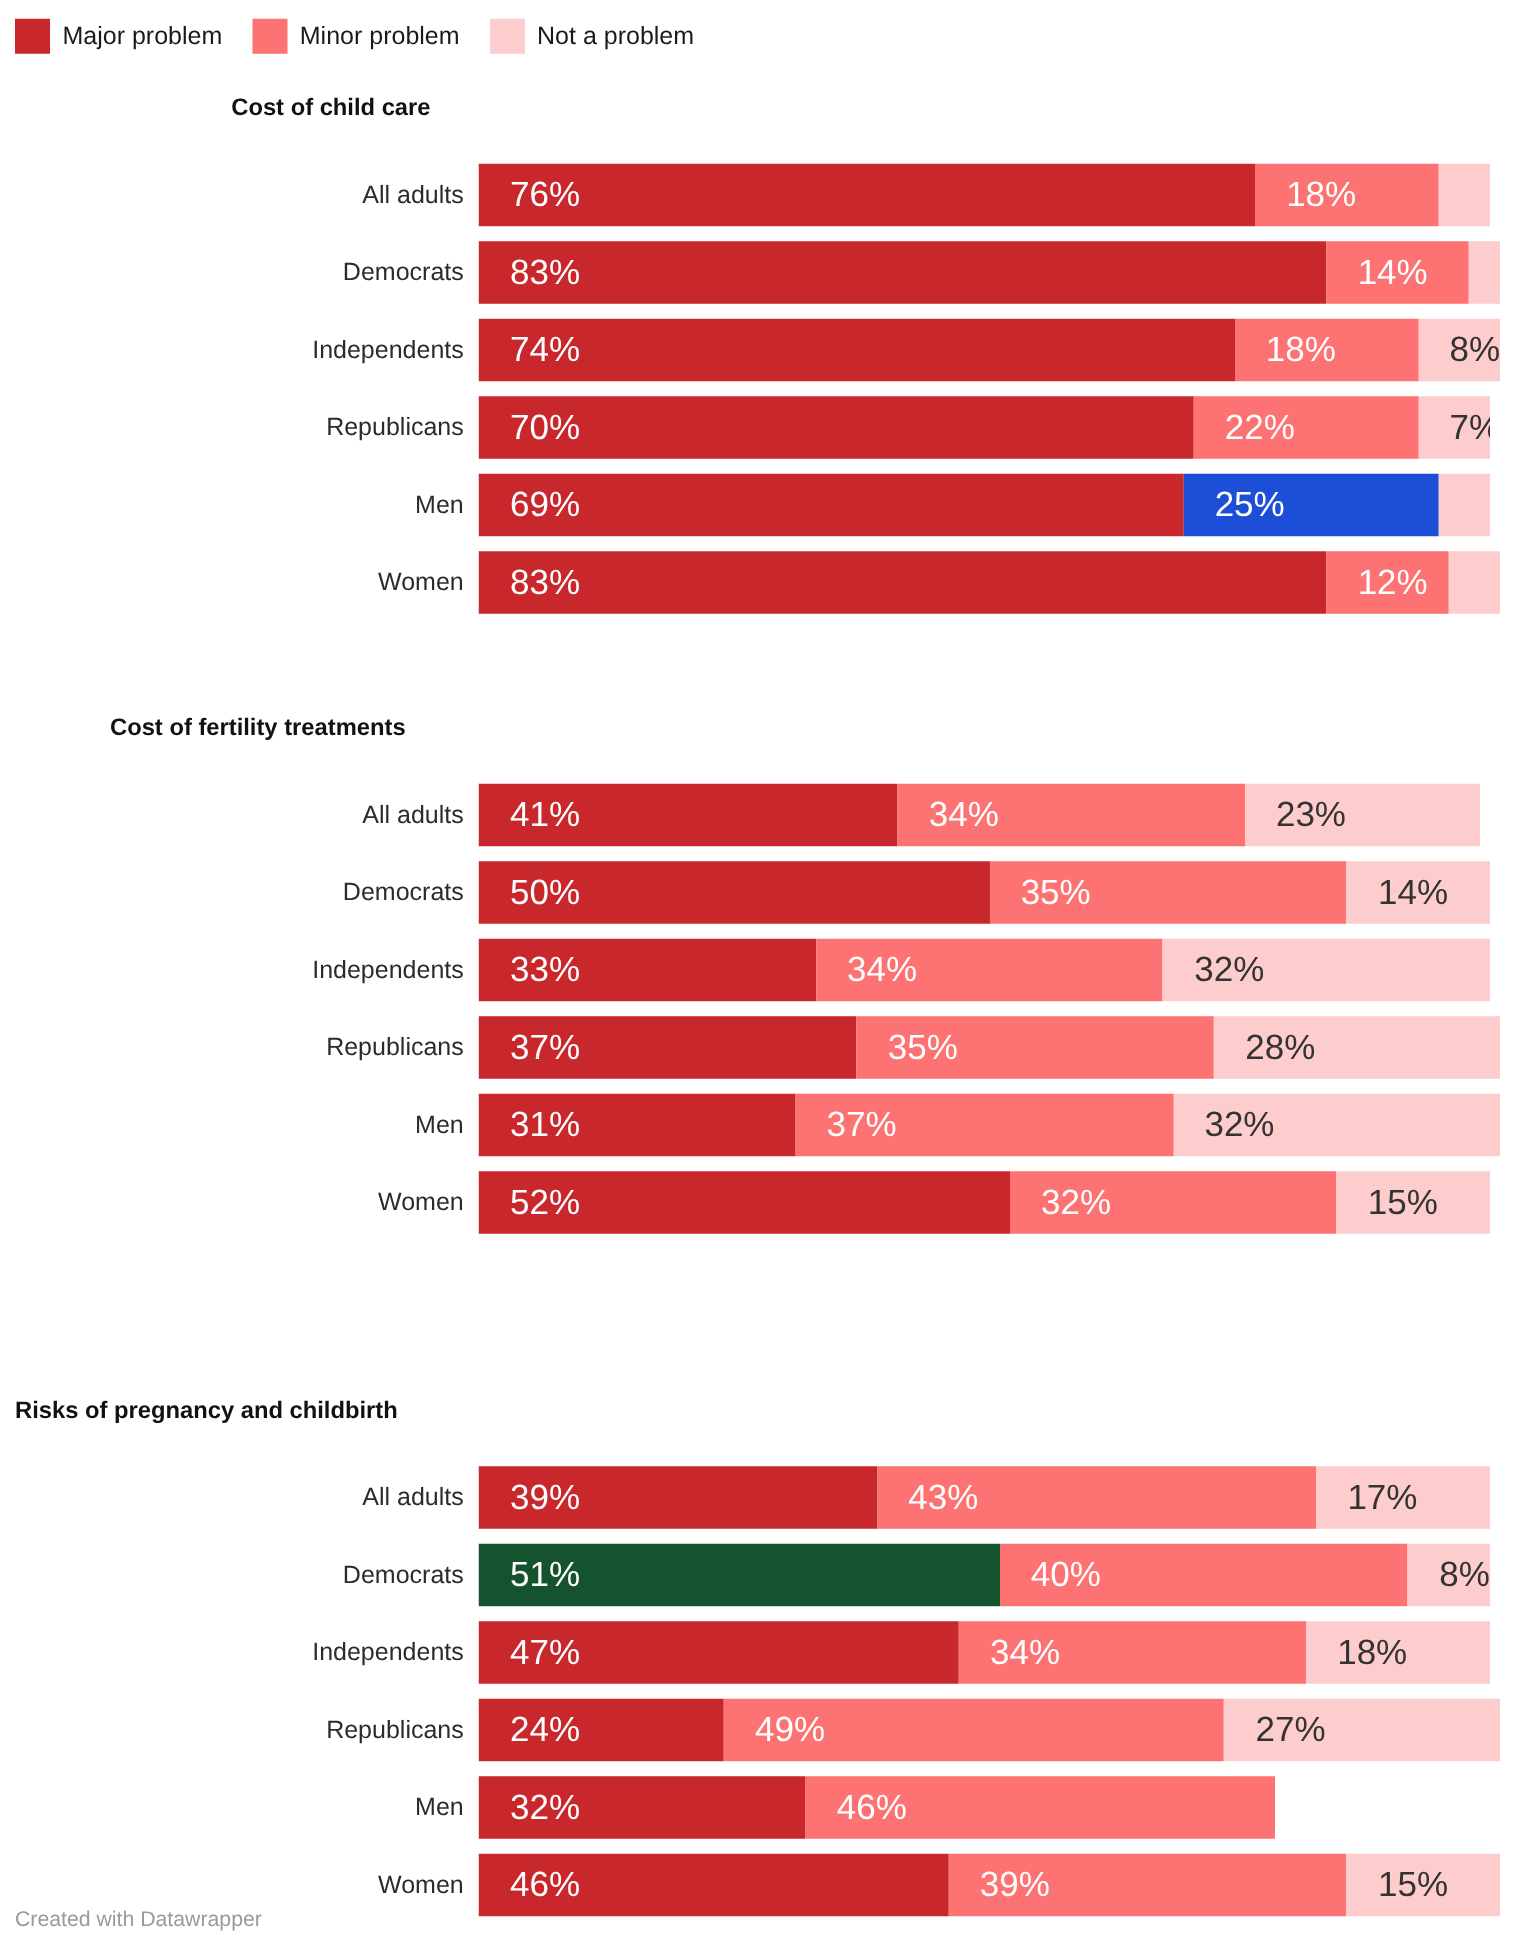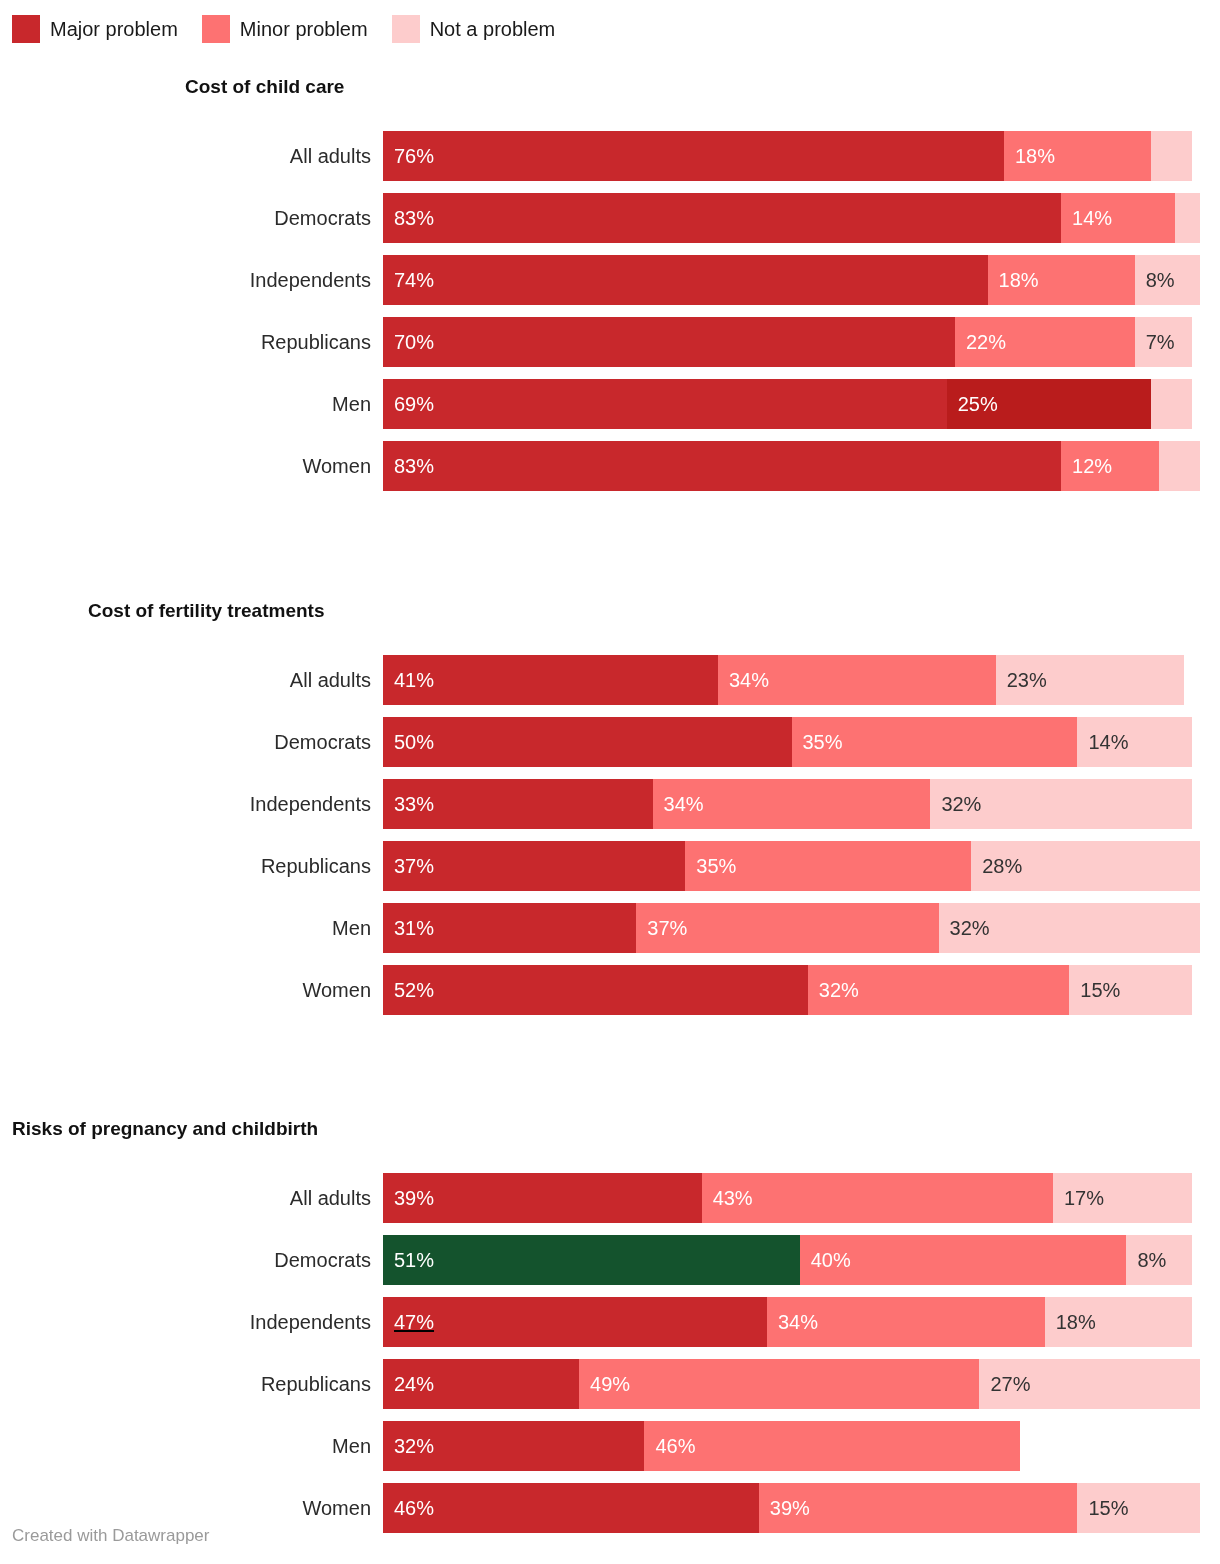--- a/index.html
+++ b/index.html
@@ -19,21 +19,21 @@
   }
   .legend-item { display:flex; align-items:center; gap:10px; }
   .legend-swatch { width:28px; height:28px; flex:none; }
   .legend-label {
     font-size:20px; color:#1a1a1a; line-height:28px; white-space:nowrap;
   }
 
   
   .chart-block { position:absolute; left:0; width:1220px; }
   #chart-0 { top:75px; }
-  #chart-1 { top:599px; }
+  #chart-1 { top:571px; }
   #chart-2 { top:1069px;margin-top:48px; }
 
   .chart-title {
     font-size:19px; font-weight:bold; color:#111111;
     line-height:24px; margin-bottom:32px; white-space:nowrap;
   }
   #chart-0 .chart-title { padding-left:185px; }
   #chart-1 .chart-title { padding-left:88px; }
   #chart-2 .chart-title { padding-left:12px; }
 
@@ -55,22 +55,22 @@
   .bar-track {
     position:absolute; left:383px; top:0;
     width:817px; height:50px;
     display:flex; align-items:stretch;
   }
   .seg {
     height:50px; position:relative; overflow:hidden;
     display:flex; align-items:center;
   }
   .seg-label {
-    font-size:20px; line-height:50px;
-    padding-left:11px; white-space:nowrap;
+    font-size:28px; line-height:50px;
+    padding-left:25px; white-space:nowrap;
   }
   .seg-major .seg-label, .seg-minor .seg-label { color:#ffffff; }
   .seg-none .seg-label { color:#333333; }
 
   
   #footer {
     position:absolute; left:12px; top:1524px;
     font-size:17px; color:#9a9a9a; line-height:24px;
   }
 </style>
@@ -146,21 +146,21 @@
             <span class="seg-label">7%</span>
           </div>
         </div>
       </div>
       <div class="bar-row">
         <div class="row-label">Men</div>
         <div class="bar-track">
           <div class="seg seg-major" style="width: 69%; background: rgb(200, 40, 44);">
             <span class="seg-label">69%</span>
           </div>
-          <div class="seg seg-minor" style="width: 25%; background: #b91c1c;">
+          <div class="seg seg-minor" style="width: 25%; background: #1d4ed8;">
             <span class="seg-label">25%</span>
           </div>
           <div class="seg seg-none" style="width: 5%; background: rgb(253, 204, 204);"></div>
         </div>
       </div>
       <div class="bar-row">
         <div class="row-label">Women</div>
         <div class="bar-track">
           <div class="seg seg-major" style="width: 83%; background: rgb(200, 40, 44);">
             <span class="seg-label">83%</span>
@@ -291,21 +291,21 @@
             <span class="seg-label">40%</span>
           </div>
           <div class="seg seg-none" style="width: 8%; background: rgb(253, 204, 204);">
             <span class="seg-label">8%</span>
           </div>
         </div>
       </div>
       <div class="bar-row">
         <div class="row-label">Independents</div>
         <div class="bar-track">
-          <div class="seg seg-major" style="width: 47%; background: rgb(200, 40, 44); text-decoration: underline;">
+          <div class="seg seg-major" style="width: 47%; background: rgb(200, 40, 44);">
             <span class="seg-label">47%</span>
           </div>
           <div class="seg seg-minor" style="width: 34%; background: rgb(253, 114, 114);">
             <span class="seg-label">34%</span>
           </div>
           <div class="seg seg-none" style="width: 18%; background: rgb(253, 204, 204);">
             <span class="seg-label">18%</span>
           </div>
         </div>
       </div>

